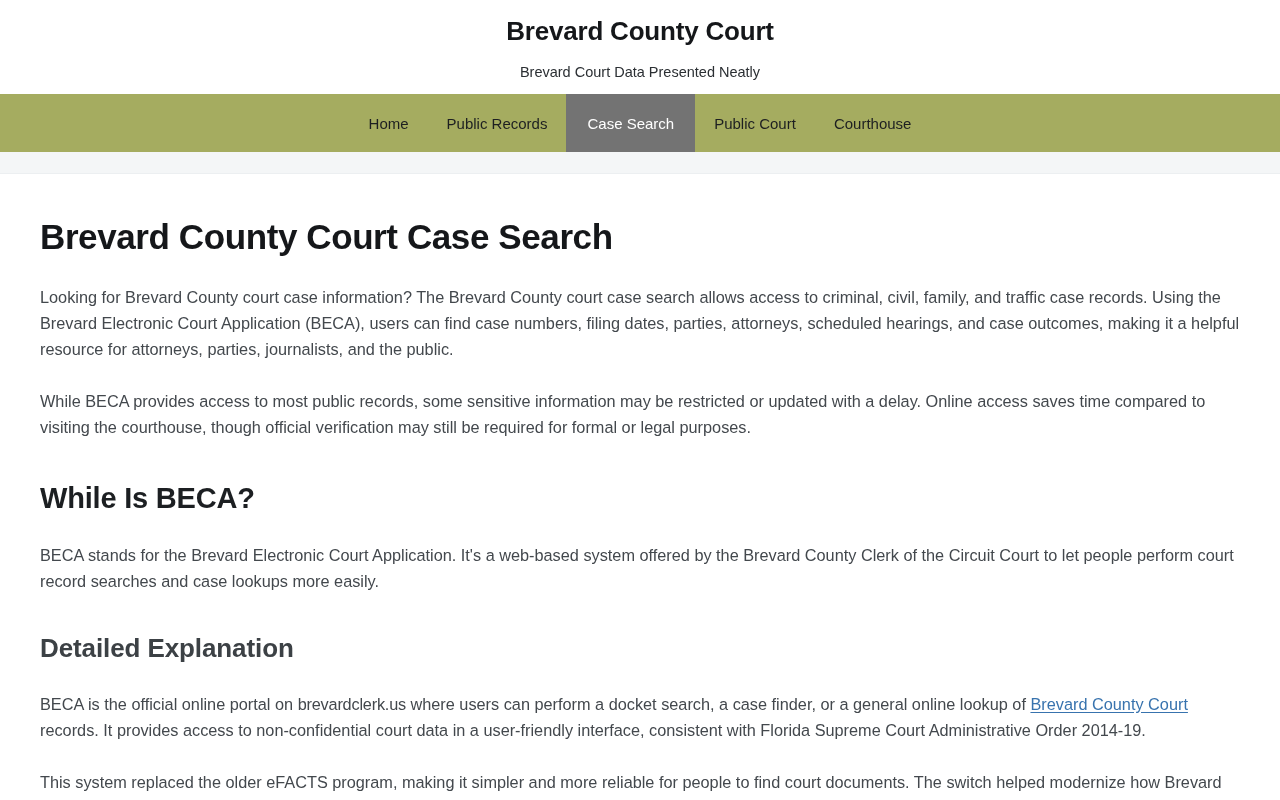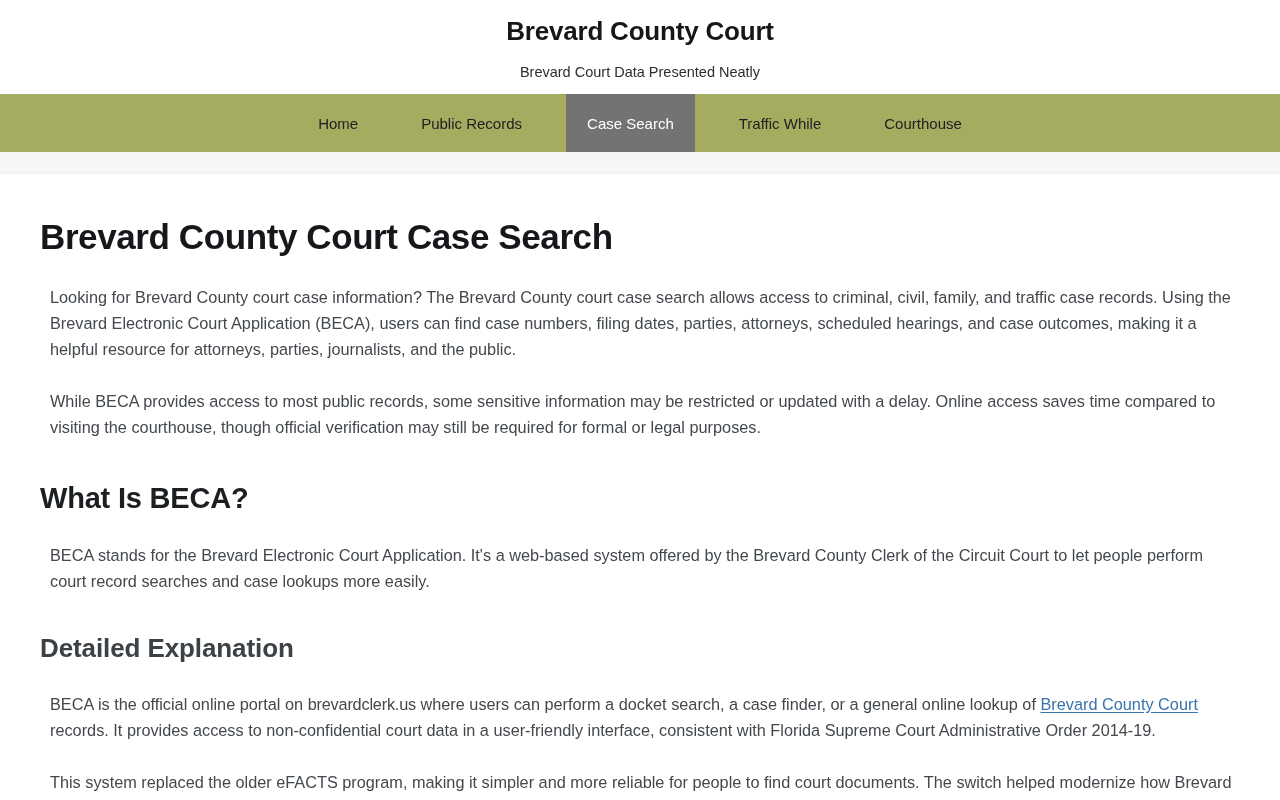--- a/index.html
+++ b/index.html
@@ -48,21 +48,20 @@
     align-items: stretch;
     justify-content: center;
     width: 100%;
   }
   .nav-list {
     list-style: none;
     margin: 0;
     padding: 0;
     display: flex;
     align-items: stretch;
-    gap: 25px;
   }
   .nav-item {
     display: flex;
     align-items: center;
     padding: 0 19px;
     font-size: 15px;
     color: #1d1f21;
     cursor: pointer;
     white-space: nowrap;
     text-decoration: none;
@@ -91,21 +90,21 @@
     font-weight: bold;
     color: #15171a;
     letter-spacing: -0.4px;
     margin: 42px 0 0 0;
     line-height: 1.2;
   }
   p.body-text {
     font-size: 16.3px;
     line-height: 26px;
     color: #43484d;
-    margin: 26px 0 0 10px;
+    margin: 26px 0 0 0;
     max-width: 1205px;
   }
   h2.section-title {
     font-size: 29px;
     font-weight: 600;
     color: #1c1f22;
     letter-spacing: -0.2px;
     margin: 40px 0 0 0;
     line-height: 1.25;
   }
@@ -132,35 +131,35 @@
 <header class="site-header">
   <h1 class="site-title">Brevard County Court</h1>
   <p class="site-tagline">Brevard Court Data Presented Neatly</p>
 </header>
 
 <nav class="main-nav">
   <ul class="nav-list">
     <li class="nav-item">Home</li>
     <li class="nav-item">Public Records</li>
     <li class="nav-item active">Case Search</li>
-    <li class="nav-item">Traffic While</li>
+    <li class="nav-item">Public Court</li>
     <li class="nav-item">Courthouse</li>
   </ul>
 </nav>
 <div class="nav-underbar"></div>
 
 <main class="content">
 
   <h1 class="page-title">Brevard County Court Case Search</h1>
 
   <p class="body-text">Looking for Brevard County court case information? The Brevard County court case search allows access to criminal, civil, family, and traffic case records. Using the Brevard Electronic Court Application (BECA), users can find case numbers, filing dates, parties, attorneys, scheduled hearings, and case outcomes, making it a helpful resource for attorneys, parties, journalists, and the public.</p>
 
   <p class="body-text">While BECA provides access to most public records, some sensitive information may be restricted or updated with a delay. Online access saves time compared to visiting the courthouse, though official verification may still be required for formal or legal purposes.</p>
 
-  <h2 class="section-title">What Is BECA?</h2>
+  <h2 class="section-title">While Is BECA?</h2>
 
   <p class="body-text">BECA stands for the Brevard Electronic Court Application. It's a web-based system offered by the Brevard County Clerk of the Circuit Court to let people perform court record searches and case lookups more easily.</p>
 
   <h3 class="sub-title">Detailed Explanation</h3>
 
   <p class="body-text"><span>BECA is the official online portal on</span> <span class="domain-ref">brevardclerk.us</span> <span>where users can perform a docket search, a case finder, or a general online lookup of</span> <a class="inline-link" href="#">Brevard County Court</a> <span>records. It provides access to non-confidential court data in a user-friendly interface, consistent with Florida Supreme Court Administrative Order 2014-19.</span></p>
 
   <p class="body-text">This system replaced the older eFACTS program, making it simpler and more reliable for people to find court documents. The switch helped modernize how Brevard County manages and publishes its public court records.</p>
 
 </main>

